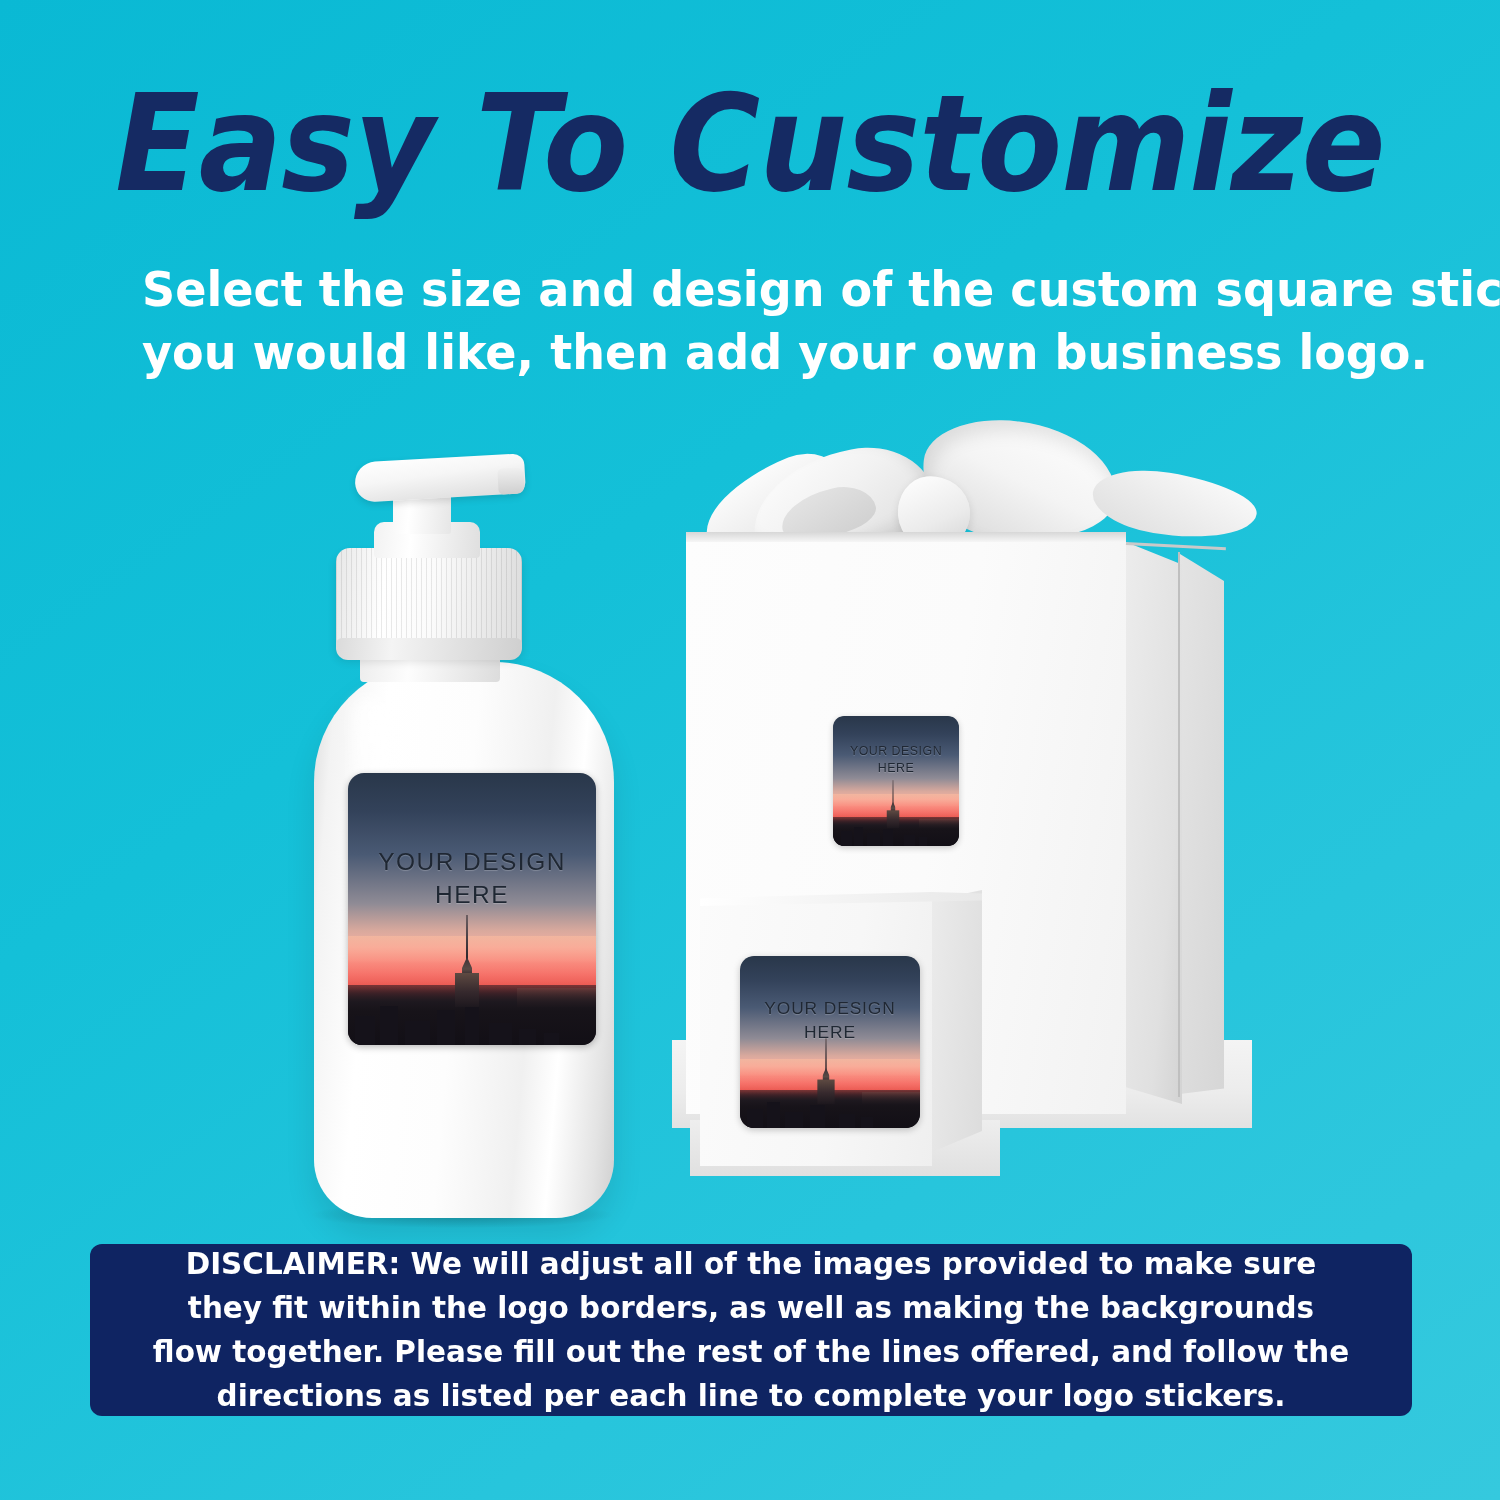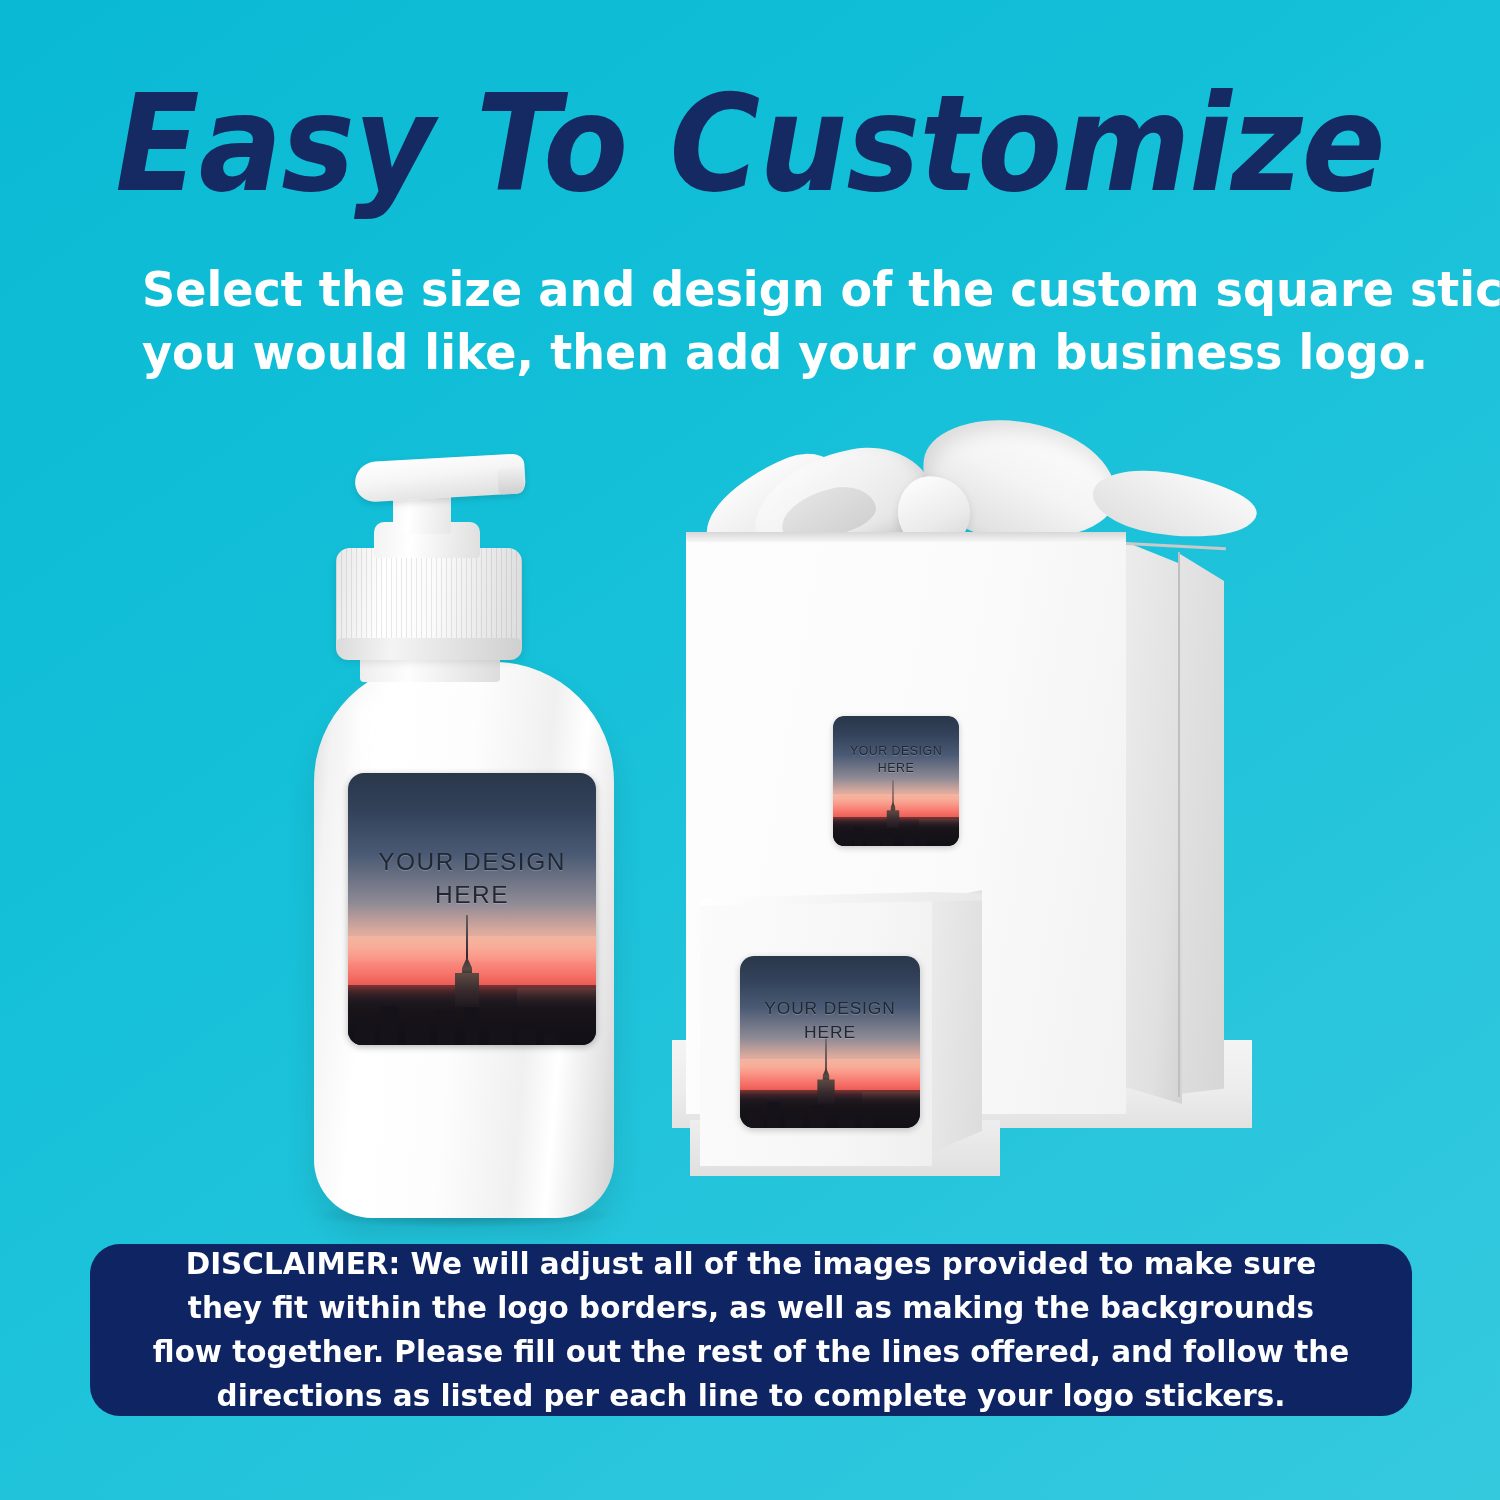--- a/index.html
+++ b/index.html
@@ -293,21 +293,21 @@
     border-radius:14px;
     box-shadow:0 2px 7px rgba(0,0,0,0.22);
   }
   #label-carton .sticker-face { border-radius:12px; }
   #label-carton .sticker-text { font-size:17.4px; top:24%; letter-spacing:0.05em; }
 
   
   #disclaimer {
     position:absolute; left:90px; top:1244px; width:1322px; height:172px;
     background:#0f2462;
-    border-radius:30px;
+    border-radius:12px;
     display:flex; align-items:center; justify-content:center;
   }
   #disclaimer-text {
     width:1240px;
     text-align:center;
     color:#ffffff;
     font-family:"DejaVu Sans", sans-serif;
     font-weight:bold;
     font-size:30.5px; line-height:1.44;
     transform:scaleX(0.965);

